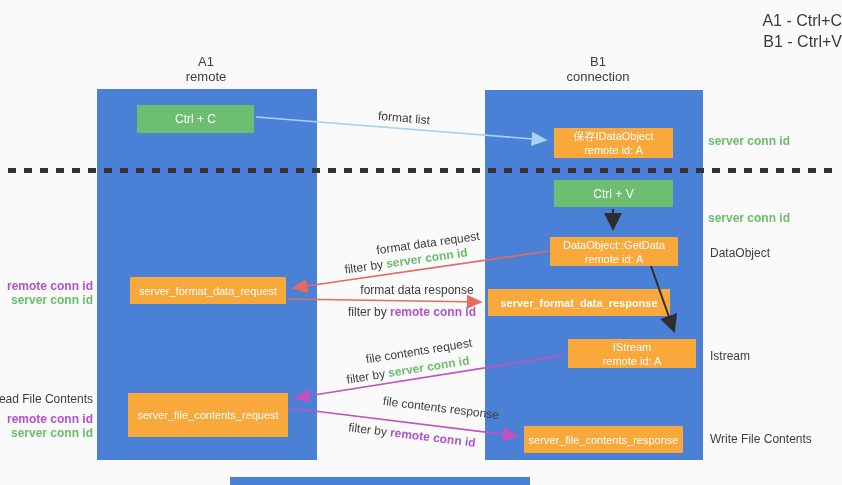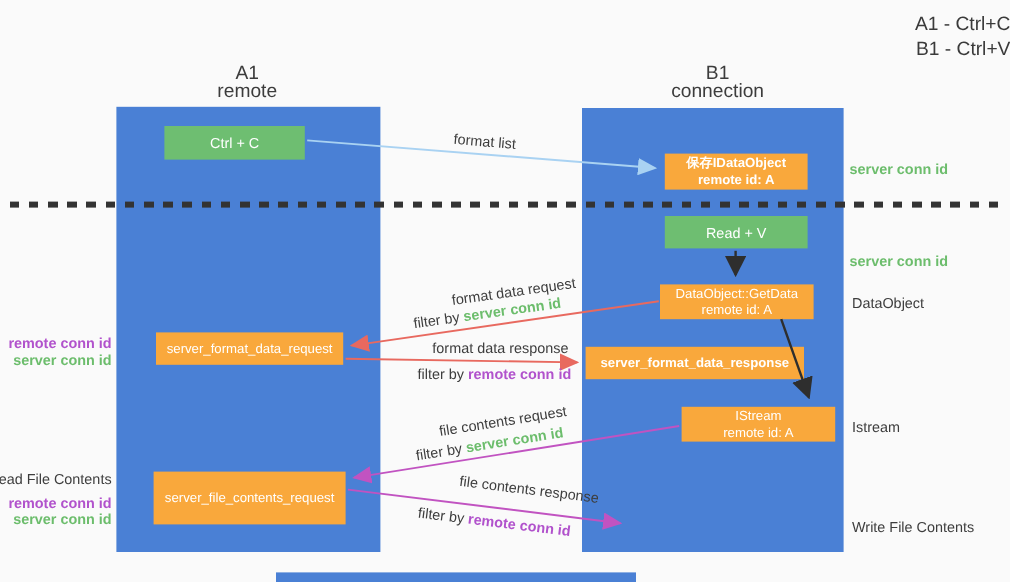--- a/index.html
+++ b/index.html
@@ -2,21 +2,21 @@
 <html><head>
 <meta charset="utf-8">
 <style>
   html,body{margin:0;padding:0;background:#fafafa;font-family:"Liberation Sans",sans-serif;}
   #canvas{position:relative;width:842px;height:485px;background:#fafafa;overflow:hidden;}
   .abs{position:absolute;}
   .title{left:0;right:0;top:10px;text-align:right;color:#3a3a3a;font-size:16px;line-height:21px;}
   .col{background:#4a80d5;}
   .col-a{left:97px;top:89px;width:220px;height:371px;}
   .col-b{left:485px;top:90px;width:218px;height:370px;}
-  .col-header{color:#3c3c3c;font-size:16px;line-height:15px;text-align:center;width:120px;top:54px;}
+  .col-header{color:#3c3c3c;font-size:13px;line-height:15px;text-align:center;width:120px;top:54px;}
   .hdr-a{left:146px;}
   .hdr-b{left:538px;}
   .node{color:#fff;text-align:center;display:flex;flex-direction:column;justify-content:center;box-sizing:border-box;}
   .node-green{background:#6ebe71;font-size:12px;}
   .node-orange{background:#f9a83c;font-size:11px;line-height:14px;}
   .dashline{left:8px;top:168px;width:828px;height:5px;background:repeating-linear-gradient(90deg,#333 0 8px,transparent 8px 16px);}
   .side{font-size:12px;white-space:nowrap;}
   .green-txt{color:#6cbd6c;font-weight:bold;}
   .purple-txt{color:#b152cc;font-weight:bold;}
   .dark-txt{color:#3d3d3d;}
@@ -56,37 +56,40 @@
   <div class="abs node node-orange" style="left:130px;top:277px;width:156px;height:27px;">
     <span>server_format_data_request</span>
   </div>
   <div class="abs node node-green" style="left:137px;top:105px;width:117px;height:28px;">
     <span>Ctrl + C</span>
   </div>
   <div class="abs node node-orange" style="left:128px;top:393px;width:160px;height:44px;">
     <span>server_file_contents_request</span>
   </div>
 
-  <div class="abs node node-orange" style="left:554px;top:128px;width:119px;height:30px;font-weight:bold;">
+  <div class="abs node node-orange" style="left:554px;top:128px;width:119px;height:30px;">
     <span>保存IDataObject</span>
     <span>remote id: A</span>
   </div>
   <div class="abs node node-green" style="left:554px;top:180px;width:119px;height:27px;">
-    <span>Read + V</span>
+    <span>Ctrl + V</span>
   </div>
   <div class="abs node node-orange" style="left:550px;top:237px;width:128px;height:29px;">
     <span>DataObject::GetData</span>
     <span>remote id: A</span>
   </div>
   <div class="abs node node-orange" style="left:488px;top:289px;width:182px;height:27px;font-weight:bold;">
     <span>server_format_data_response</span>
   </div>
   <div class="abs node node-orange" style="left:568px;top:339px;width:128px;height:29px;">
     <span>IStream</span>
     <span>remote id: A</span>
+  </div>
+  <div class="abs node node-orange" style="left:524px;top:426px;width:159px;height:27px;">
+    <span>server_file_contents_response</span>
   </div>
 
   <svg class="abs arrows" width="842" height="485">
     <defs>
       <marker id="m-blue" markerWidth="10" markerHeight="9" refX="9" refY="4.5" orient="auto">
         <path d="M0,0 L10,4.5 L0,9 z" fill="#a9d2f2"></path>
       </marker>
       <marker id="m-red" markerWidth="10" markerHeight="9" refX="9" refY="4.5" orient="auto">
         <path d="M0,0 L10,4.5 L0,9 z" fill="#e8695f"></path>
       </marker>

